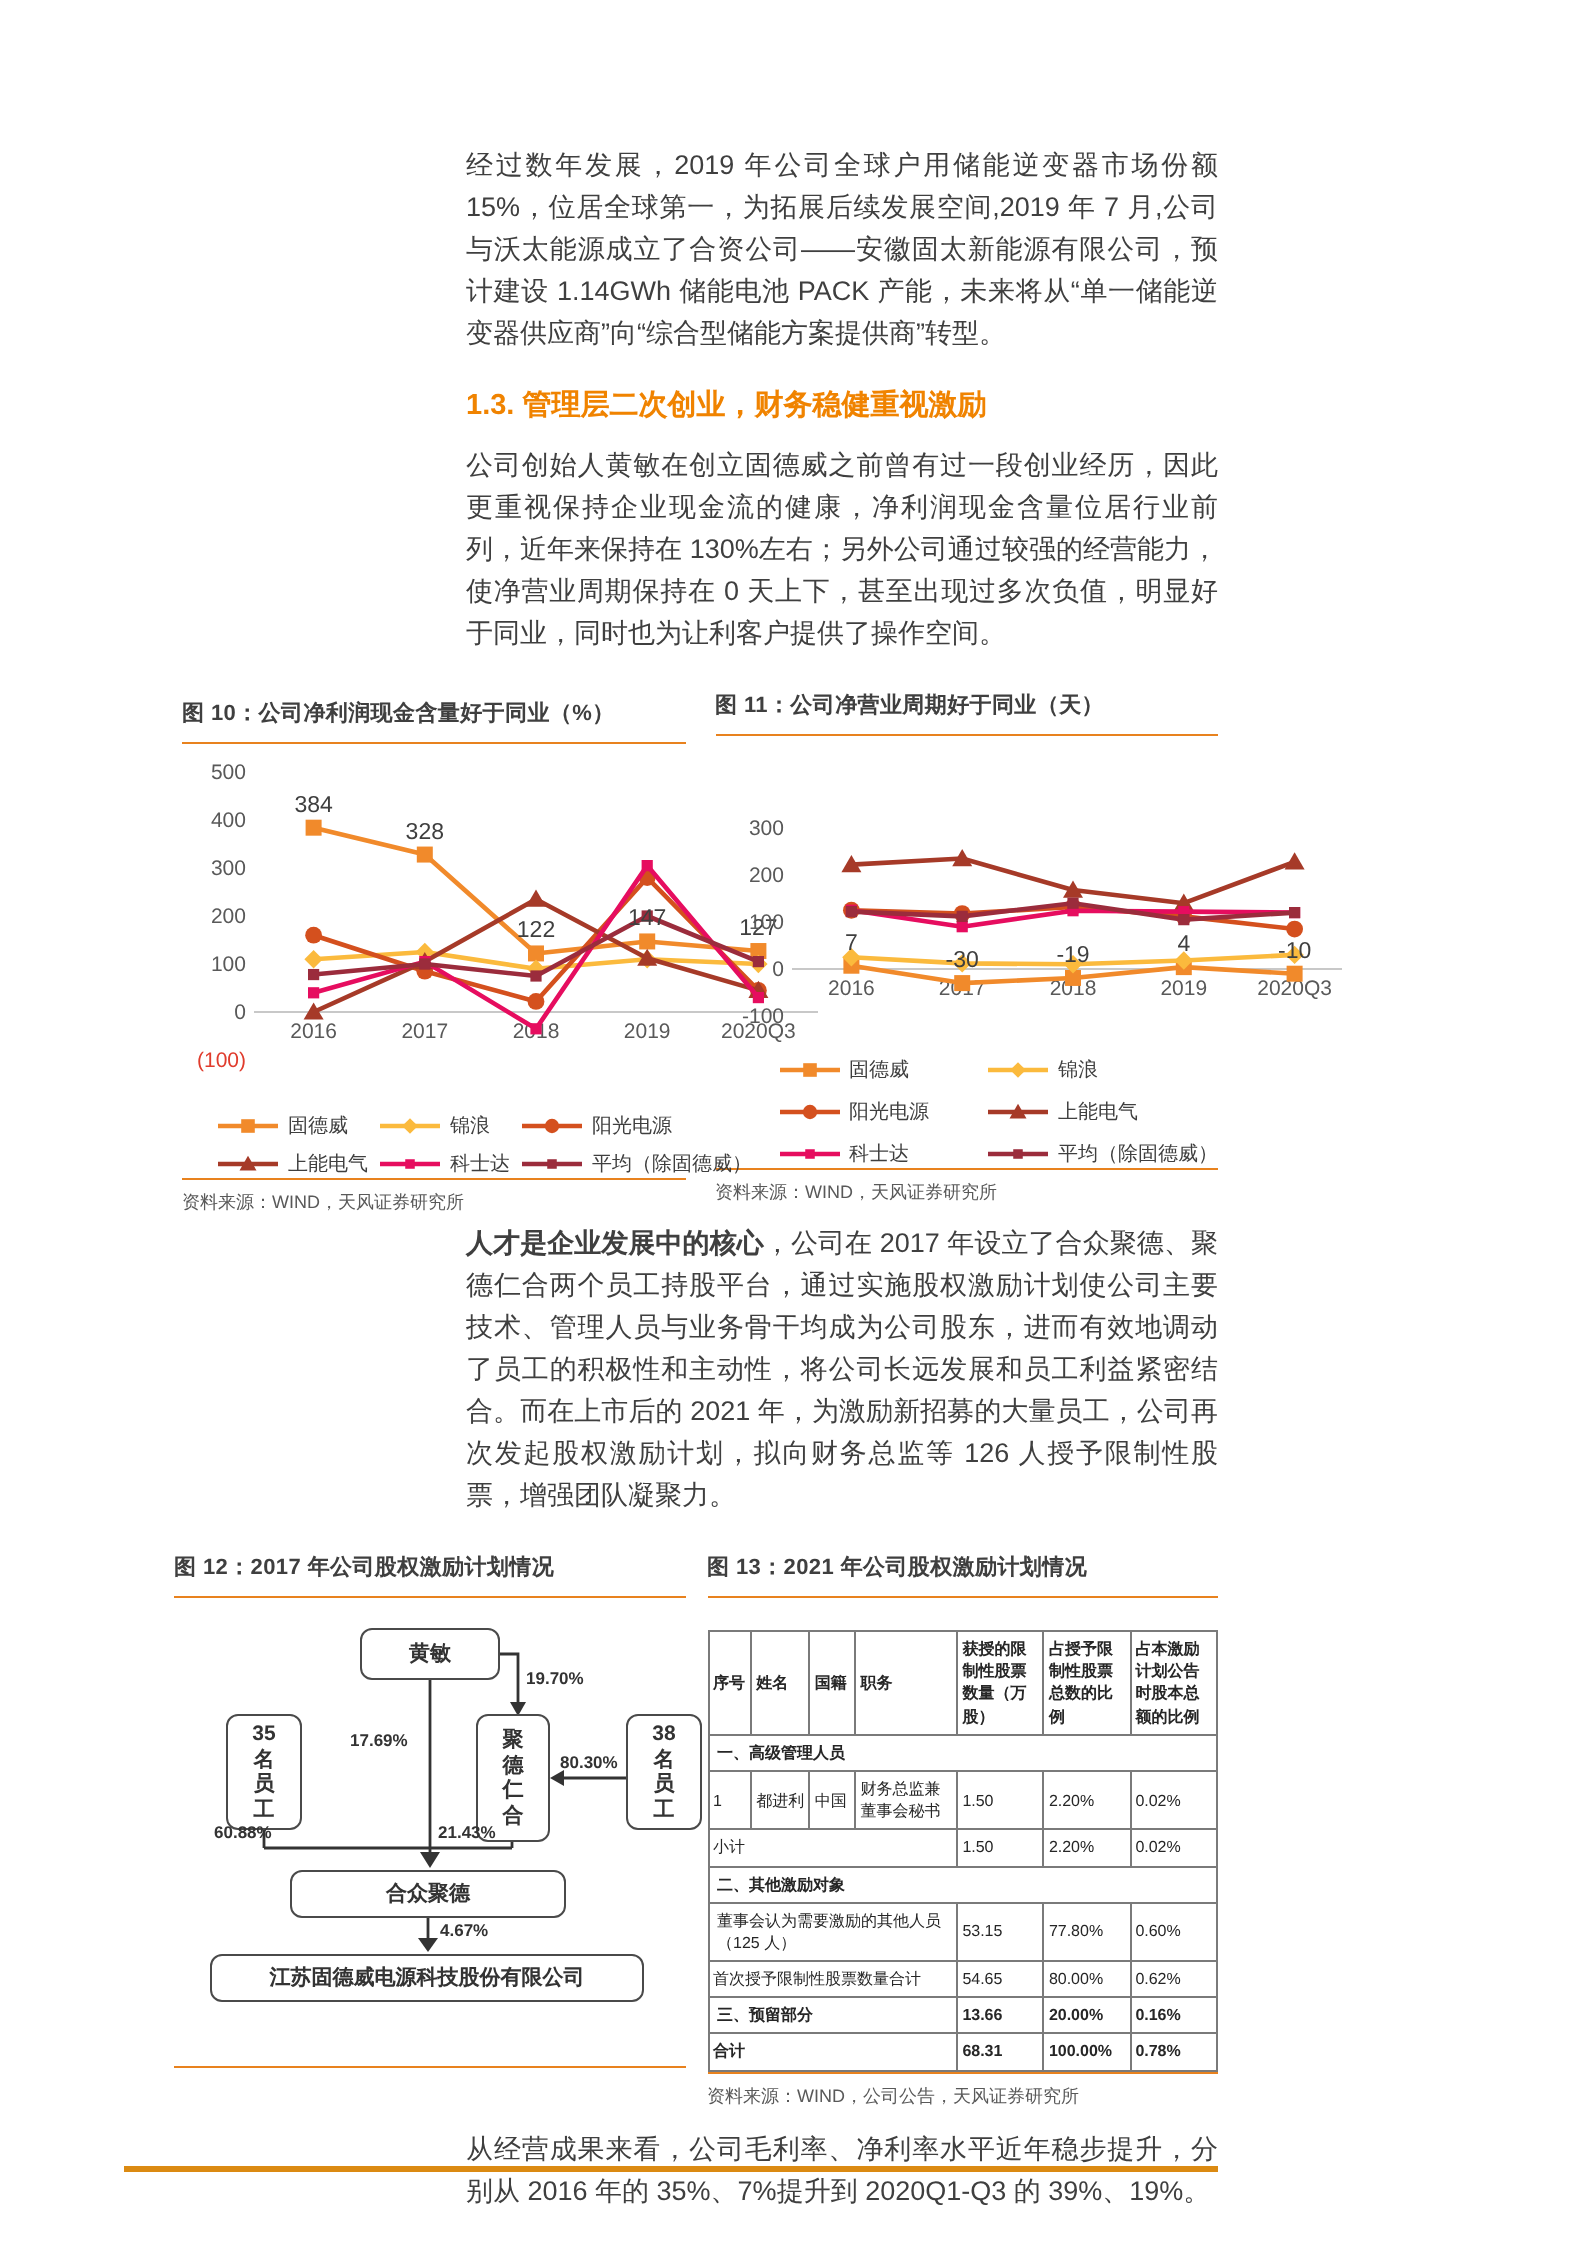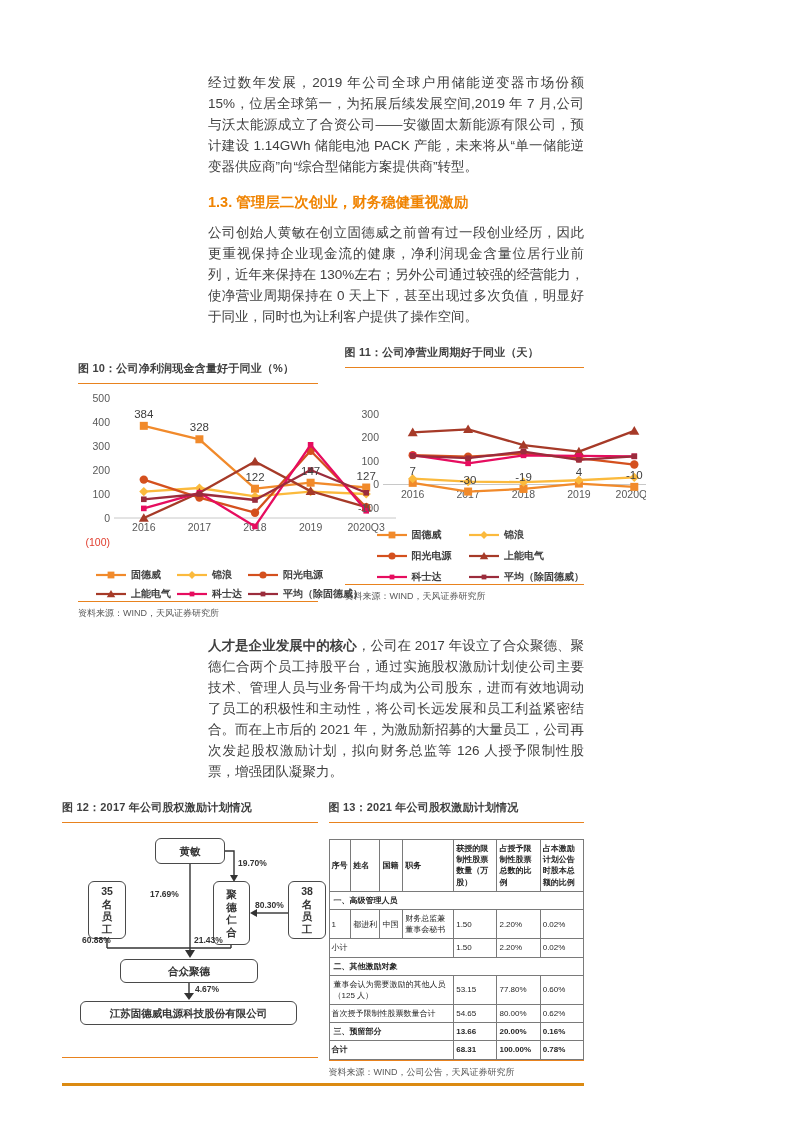--- a/index.html
+++ b/index.html
@@ -1,33 +1,33 @@
 <!DOCTYPE html>
 <html><head>
 <meta charset="utf-8">
 <style>
   html,body{margin:0;padding:0;background:#fff;}
   .page{position:relative;width:646px;height:1122px;background:#ffffff;overflow:hidden;
-        font-family:"Liberation Sans","DejaVu Sans",sans-serif;color:#3F3F3F;}
+        font-family:"Liberation Sans","DejaVu Sans",sans-serif;color:#3F3F3F;padding-left:25px;}
   .content{padding:72px 62px 0 62px;}
   .para{margin:0 0 0 146px;font-size:13.5px;line-height:21px;text-align:justify;color:#3F3F3F;}
   .para b{color:#3F3F3F;}
   .heading{margin:16px 0 10px 146px;font-size:14.5px;font-weight:bold;color:#F08300;}
   .fig-grid{display:flex;gap:11px;margin-top:18px;}
   .fig{flex:1;display:flex;flex-direction:column;min-width:0;}
   .row1 .fig{height:254px;}
   .row2 .fig{height:258px;margin-top:4px;}
   .fig-caption{font-size:11px;font-weight:bold;color:#3F3F3F;letter-spacing:.2px;}
   .cap-line{border:none;border-top:1.6px solid #E8821E;margin:7px 0 0 0;}
   .src-line{border:none;border-top:1.6px solid #E8821E;margin:0;}
   .fig-body{flex:1;position:relative;}
   .fig-source{font-size:9px;color:#595959;margin-top:5px;}
   .chart svg{display:block;}
   #chart11{margin-top:34px;}
-  .legend{display:grid;row-gap:5px;column-gap:4px;font-size:10px;color:#3F3F3F;margin:4px 0 0 16px;font-weight:bold;}
+  .legend{display:grid;row-gap:5px;column-gap:4px;font-size:10px;color:#3F3F3F;margin:4px 0 0 16px;}
   .legend.cols3{grid-template-columns:repeat(3,1fr);}
   .legend.cols2{grid-template-columns:repeat(2,1fr);margin-left:30px;row-gap:7px;}
   .legend-item{display:flex;align-items:center;gap:3px;white-space:nowrap;}
   
   .orgchart{position:relative;width:333px;height:205px;margin-top:8px;font-size:10.5px;color:#333;}
   .orgchart svg{position:absolute;left:0;top:0;}
   .node{position:absolute;border:1.4px solid #4a4a4a;border-radius:6px;background:#fff;
         display:flex;align-items:center;justify-content:center;text-align:center;
         font-weight:bold;white-space:pre-line;line-height:12.5px;box-sizing:border-box;}
   .pct{position:absolute;font-size:8.5px;color:#333;font-weight:bold;}
@@ -46,21 +46,21 @@
 <div class="page">
   <div class="content">
 
     <p class="para">经过数年发展，2019 年公司全球户用储能逆变器市场份额 15%，位居全球第一，为拓展后续发展空间,2019 年 7 月,公司与沃太能源成立了合资公司——安徽固太新能源有限公司，预计建设 1.14GWh 储能电池 PACK 产能，未来将从“单一储能逆变器供应商”向“综合型储能方案提供商”转型。</p>
 
     <div class="heading"><span>1.3.</span> <span>管理层二次创业，财务稳健重视激励</span></div>
 
     <p class="para"><span>公司创始人黄敏在创立固德威之前曾有过一段创业经历，因此更重视保持企业现金流的健康，净利润现金含量位居行业前列，近年来保持在 130%左右；另外公司通过较强的经营能力，使净营业周期保持在 0 天上下，甚至出现过多次负值，明显好于同业，同时也为让利客户提供了操作空间。</span></p>
 
     <div class="fig-grid row1">
-      <figure class="fig" style="margin:16px">
+      <figure class="fig" style="margin:4px">
         <div class="fig-caption">图 10：公司净利润现金含量好于同业（%）</div>
         <hr class="cap-line">
         <div class="fig-body">
           <div class="chart" id="chart10">
               <svg width="328" height="180" viewBox="0 0 328 180">
                 <line x1="36" y1="134" x2="318" y2="134" stroke="#C8C8C8" stroke-width="1"></line>
                 <text x="32" y="17.5" text-anchor="end" font-size="10.5" fill="#595959">500</text>
                 <text x="32" y="41.5" text-anchor="end" font-size="10.5" fill="#595959">400</text>
                 <text x="32" y="65.5" text-anchor="end" font-size="10.5" fill="#595959">300</text>
                 <text x="32" y="89.5" text-anchor="end" font-size="10.5" fill="#595959">200</text>
@@ -400,16 +400,17 @@
                   </tr>
                 </tbody>
               </table>
             </div>
         </div>
         <hr class="src-line">
         <div class="fig-source">资料来源：WIND，公司公告，天风证券研究所</div>
       </figure>
     </div>
 
+    <p class="para" style="margin-top:30px">从经营成果来看，公司毛利率、净利率水平近年稳步提升，分别从 2016 年的 35%、7%提升到 2020Q1-Q3 的 39%、19%。</p>
 
   </div>
   <div class="footer-bar"></div>
 </div>
 
 </body></html>

